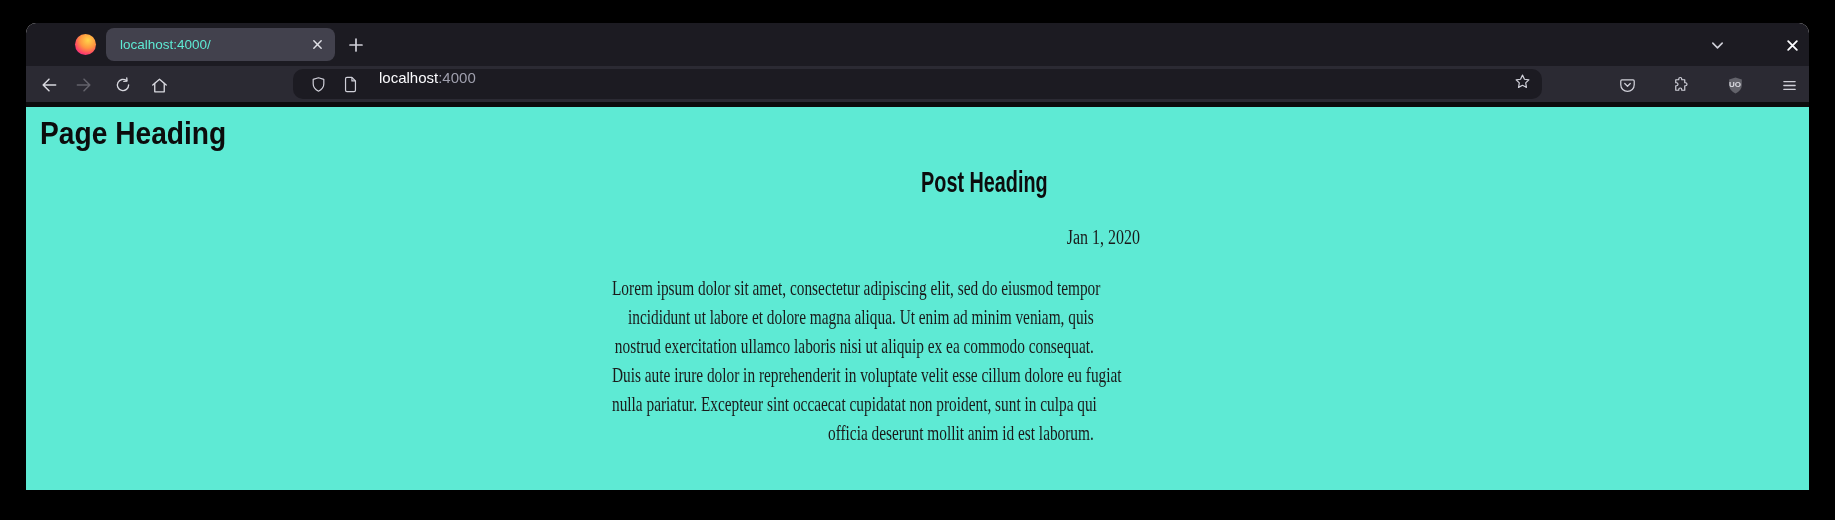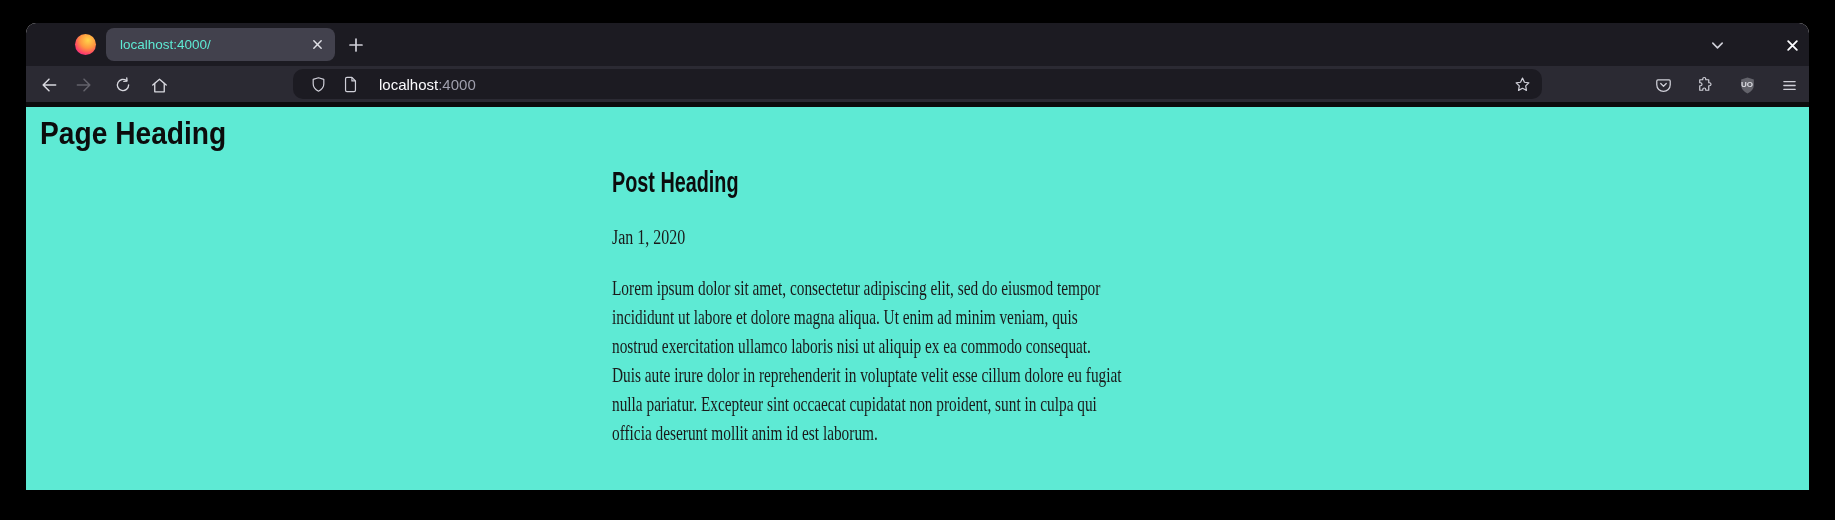--- a/index.html
+++ b/index.html
@@ -28,40 +28,40 @@
   
   .toolbar { height:41px; background:#2b2a33; border-bottom:5px solid #0c0c0d;
              position:relative; flex:0 0 auto; }
   .nav-btn { position:absolute; top:5px; width:28px; height:28px; border-radius:4px; color:#d7d7de; }
   .nav-back    { left:9px; }
   .nav-forward { left:44px; color:#63626b; }
   .nav-reload  { left:83px; }
   .nav-home    { left:119px; }
 
   .urlbar { position:absolute; left:267px; top:3px; width:1249px; height:30px;
-            background:#1c1b22; border-radius:10px; display:flex; align-items:center;
+            background:#1c1b22; border-radius:10px; display:flex; 
             padding:0 8px; }
   .urlbar .page-icons { display:flex; align-items:center; gap:10px; color:#cfcfd8; padding:0 6px; }
   .url-text { font-size:15px; margin-left:12px; white-space:nowrap; flex:1; }
   .url-domain { color:#fbfbfe; }
   .url-port { color:#9f9fad; }
   .bookmark-btn { width:24px; height:24px; color:#cfcfd8; }
 
-  .toolbar-right { position:absolute; right:6px; top:5px; display:flex; gap:14px; }
+  .toolbar-right { position:absolute; right:6px; top:5px; display:flex; gap:26px; }
   .toolbar-right .icon-btn { width:28px; height:28px; border-radius:4px; }
   .uo-wrap { position:relative; }
   .uo-badge-text { position:absolute; left:50%; top:50%; transform:translate(-50%,-54%);
                    font-size:8px; font-weight:bold; color:#dcdce2; letter-spacing:0; }
 
   
   .content { flex:1 1 auto; background:#5eead4; position:relative; color:#15141a; overflow:hidden; }
   .page-heading { position:absolute; left:14px; top:8px; font-size:32px; font-weight:700;
                   line-height:36px; transform:scaleX(0.88); transform-origin:left top;
                   white-space:nowrap; color:#0c0c0d; }
-  .post { position:absolute; left:586px; top:60px; width:660px; }
+  .post { position:absolute; left:586px; top:60px; width:660px;text-align:right; }
   .post-title { font-size:30px; font-weight:700; line-height:30px; transform:scaleX(0.66);
                 transform-origin:left top; white-space:nowrap; color:#0c0c0d; }
   .post-date { margin-top:27px; font-family:"Liberation Serif", serif; font-size:20px;
                line-height:26px; transform:scaleX(0.80); transform-origin:left top;
                white-space:nowrap; color:#1a1a1a; }
   .post-body { margin-top:24px; font-family:"Liberation Serif", serif; font-size:21px;
                color:#1a1a1a; }
   .post-body .line { line-height:29px; white-space:nowrap; transform:scaleX(0.73);
                      transform-origin:left top; }
 

